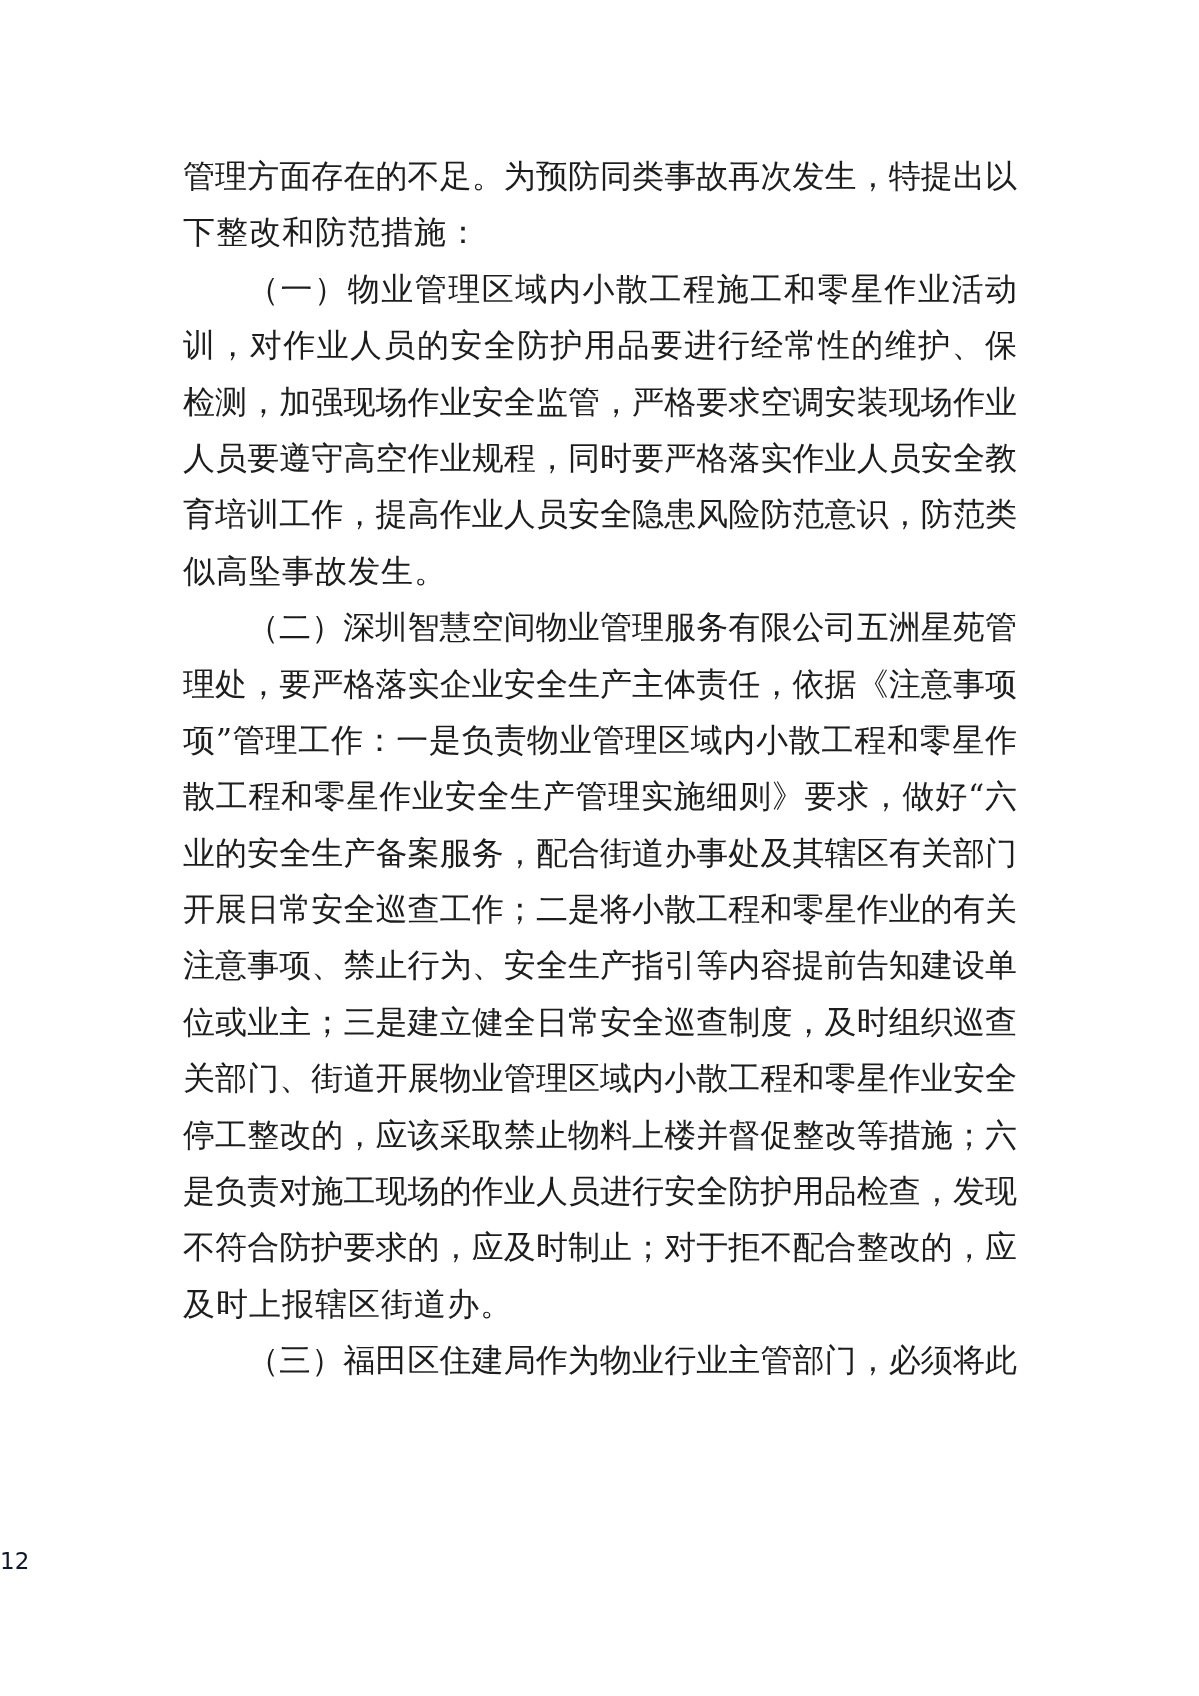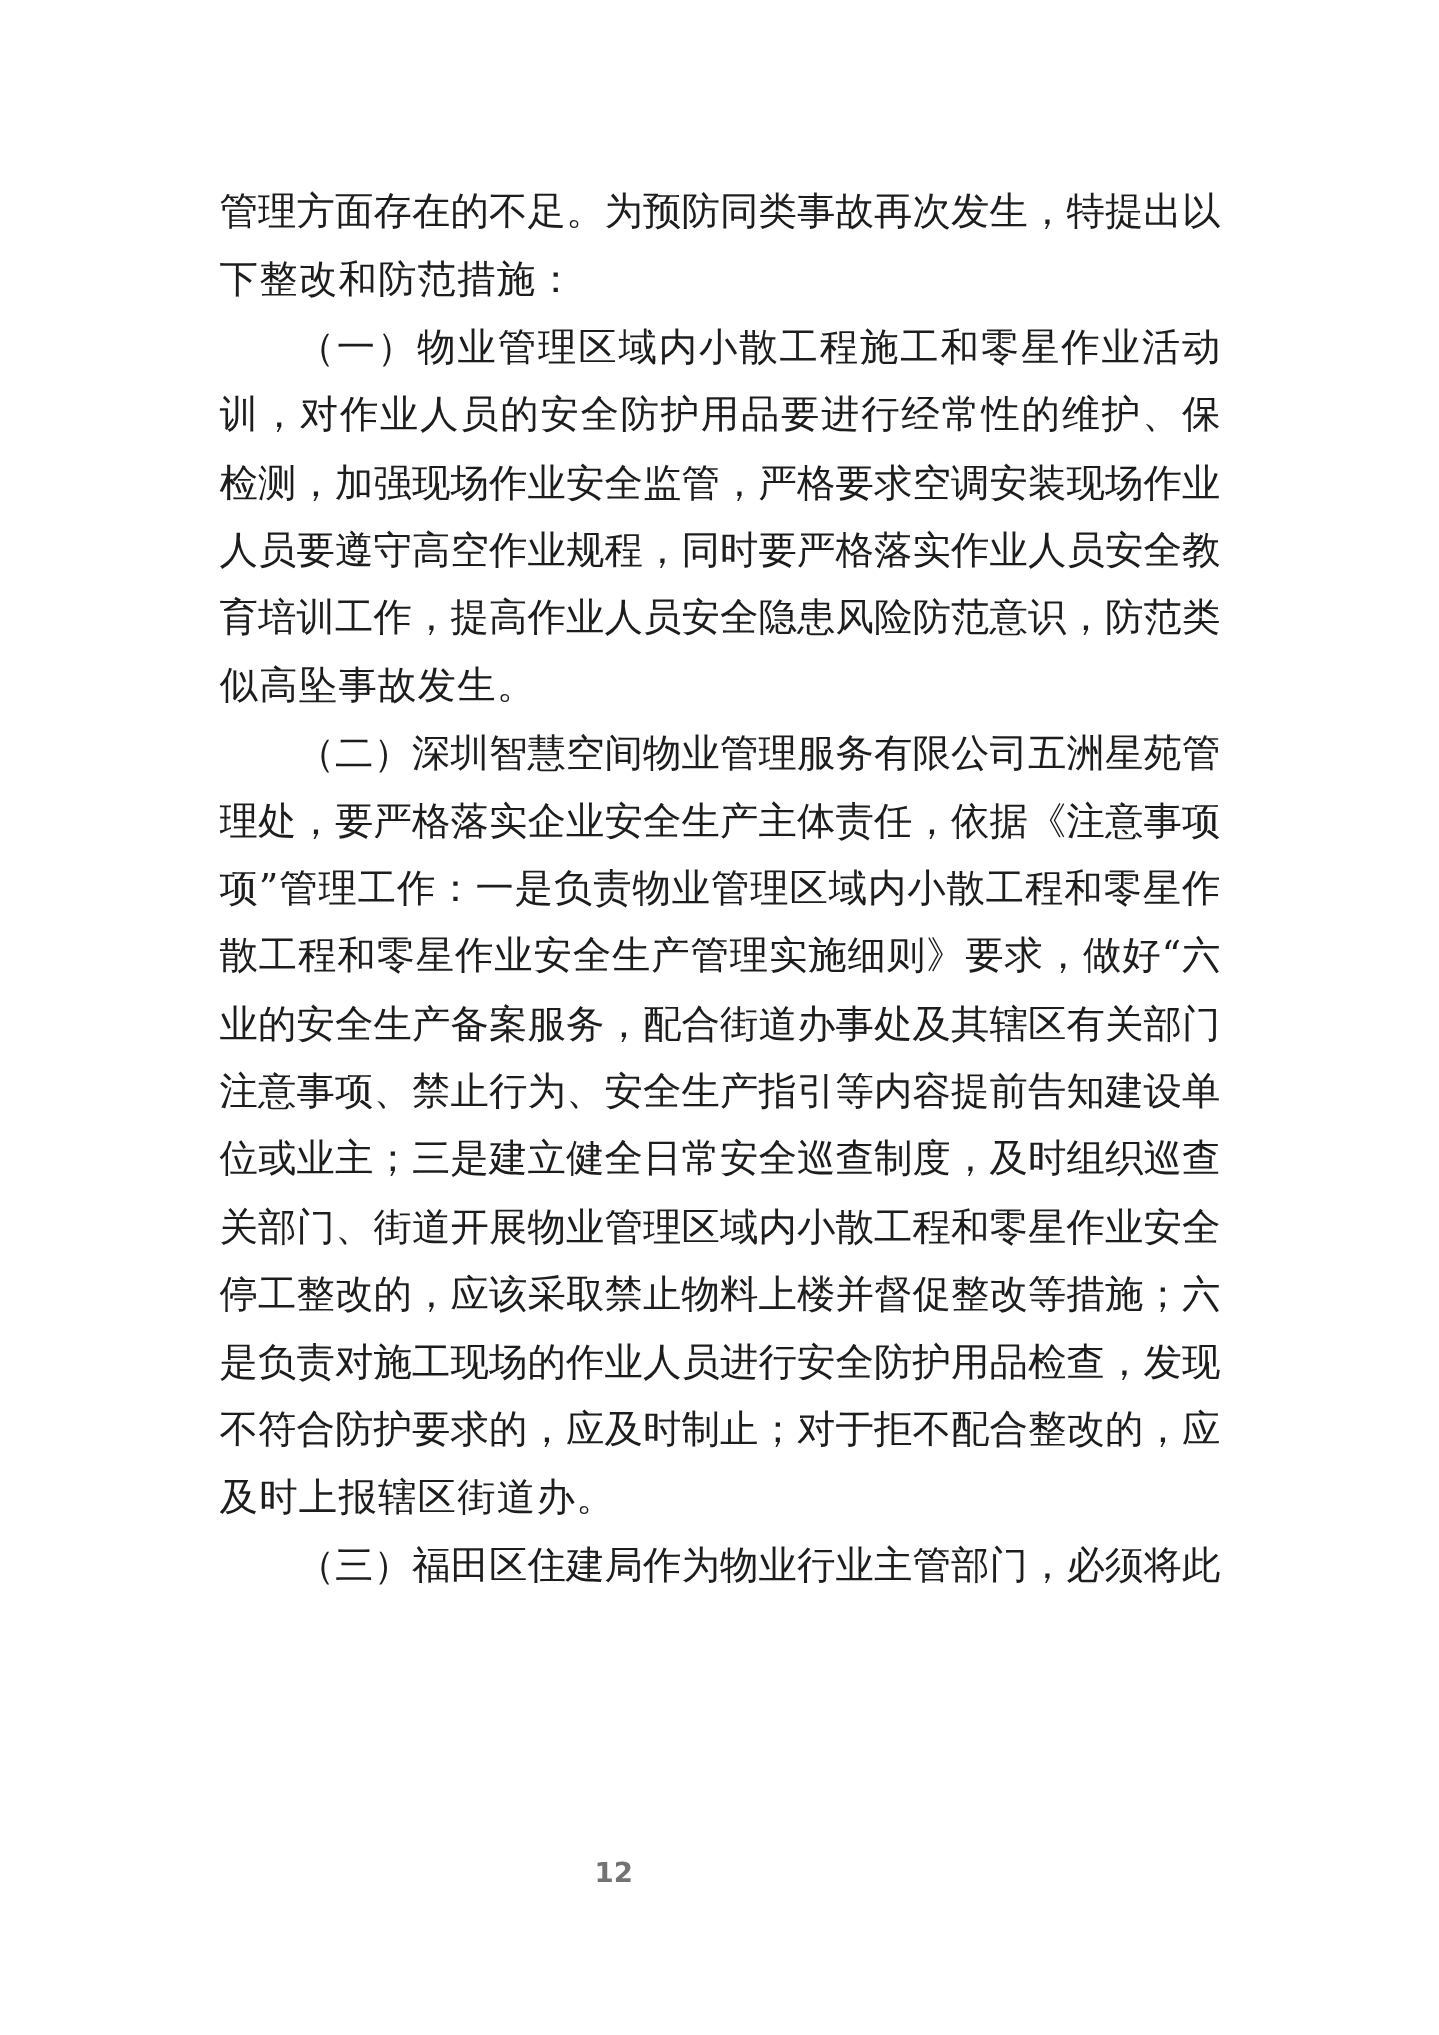--- a/index.html
+++ b/index.html
@@ -42,46 +42,46 @@
   }
   .line.indent {
     padding-left: 64px;
     width: 770px;
   }
   .page-number {
     position: absolute;
     left: 0;
     top: 1546px;
     width: 100%;
-    text-align: center;
+    text-align: left;
     font-size: 23px;
     line-height: 30px;
-    color: #737373;
+    color: #0f172a;
     font-family: "DejaVu Sans", "Liberation Sans", sans-serif;
-    font-weight: bold;
   }
 </style>
 </head>
 <body>
 
 <div class="page">
   <div class="textblock">
     <div class="line">管理方面存在的不足。为预防同类事故再次发生，特提出以</div>
     <div class="line short">下整改和防范措施：</div>
     <div class="line indent">（一）物业管理区域内小散工程施工和零星作业活动</div>
     <div class="line">训，对作业人员的安全防护用品要进行经常性的维护、保养、</div>
     <div class="line">检测，加强现场作业安全监管，严格要求空调安装现场作业</div>
     <div class="line">人员要遵守高空作业规程，同时要严格落实作业人员安全教</div>
     <div class="line">育培训工作，提高作业人员安全隐患风险防范意识，防范类</div>
     <div class="line short">似高坠事故发生。</div>
     <div class="line indent">（二）深圳智慧空间物业管理服务有限公司五洲星苑管</div>
     <div class="line">理处，要严格落实企业安全生产主体责任，依据《注意事项</div>
     <div class="line">项”管理工作：一是负责物业管理区域内小散工程和零星作</div>
     <div class="line">散工程和零星作业安全生产管理实施细则》要求，做好“六</div>
     <div class="line">业的安全生产备案服务，配合街道办事处及其辖区有关部门</div>
+    <div class="line">开展日常安全巡查工作；二是将小散工程和零星作业的有关</div>
     <div class="line">注意事项、禁止行为、安全生产指引等内容提前告知建设单</div>
     <div class="line">位或业主；三是建立健全日常安全巡查制度，及时组织巡查</div>
     <div class="line">关部门、街道开展物业管理区域内小散工程和零星作业安全</div>
     <div class="line">停工整改的，应该采取禁止物料上楼并督促整改等措施；六</div>
     <div class="line">是负责对施工现场的作业人员进行安全防护用品检查，发现</div>
     <div class="line">不符合防护要求的，应及时制止；对于拒不配合整改的，应</div>
     <div class="line short">及时上报辖区街道办。</div>
     <div class="line indent">（三）福田区住建局作为物业行业主管部门，必须将此</div>
   </div>
 

